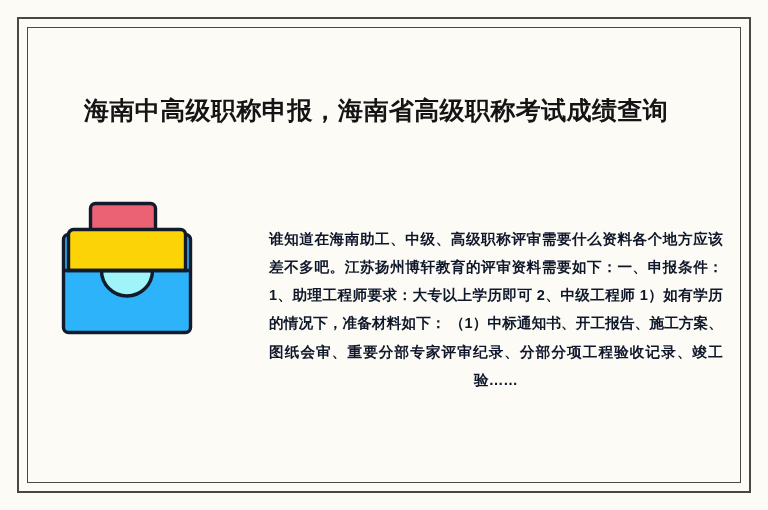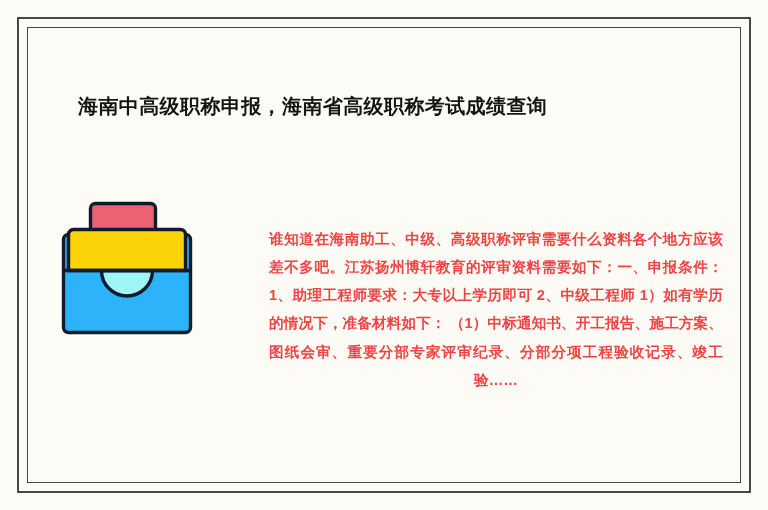--- a/index.html
+++ b/index.html
@@ -39,24 +39,24 @@
     top: 27px;
     right: 27px;
     bottom: 27px;
     border: 1px solid #4a4840;
     box-sizing: border-box;
   }
 
   
   .headline {
     position: absolute;
-    left: 78px;
+    left: 84px;
     top: 78px;
     width: 612px;
-    font-size: 20px;
+    font-size: 25px;
     font-weight: bold;
     color: #141414;
     letter-spacing: 0.4px;
     line-height: 30px;
     white-space: nowrap;
   }
 
   
   .illustration {
     position: absolute;
@@ -72,21 +72,21 @@
   }
 
   
   .excerpt {
     position: absolute;
     left: 269px;
     top: 210px;
     width: 454px;
     font-size: 14.6px;
     font-weight: bold;
-    color: #ef4444;
+    color: #0f172a;
     line-height: 28.3px;
     text-align: justify;
     text-align-last: center;
     letter-spacing: 0.1px;
   }
 </style>
 </head>
 <body>
 
 <div class="page">

